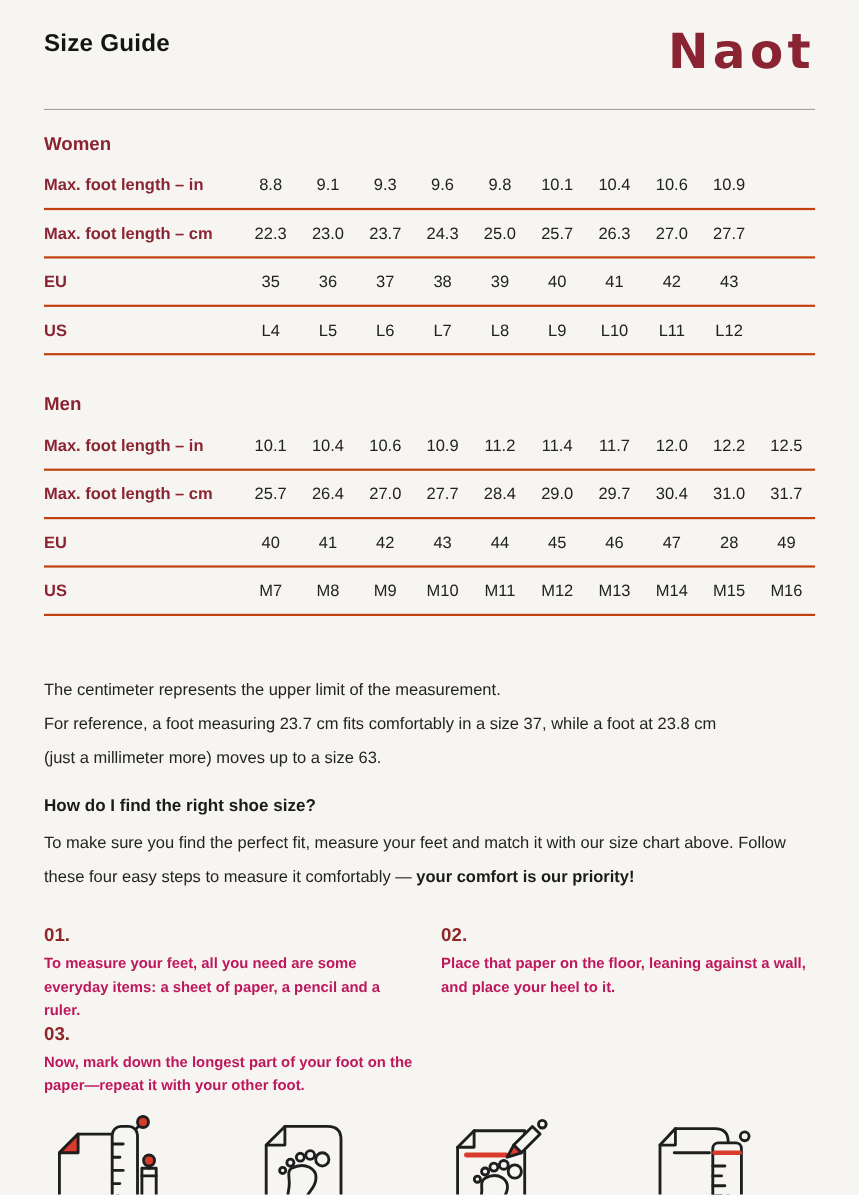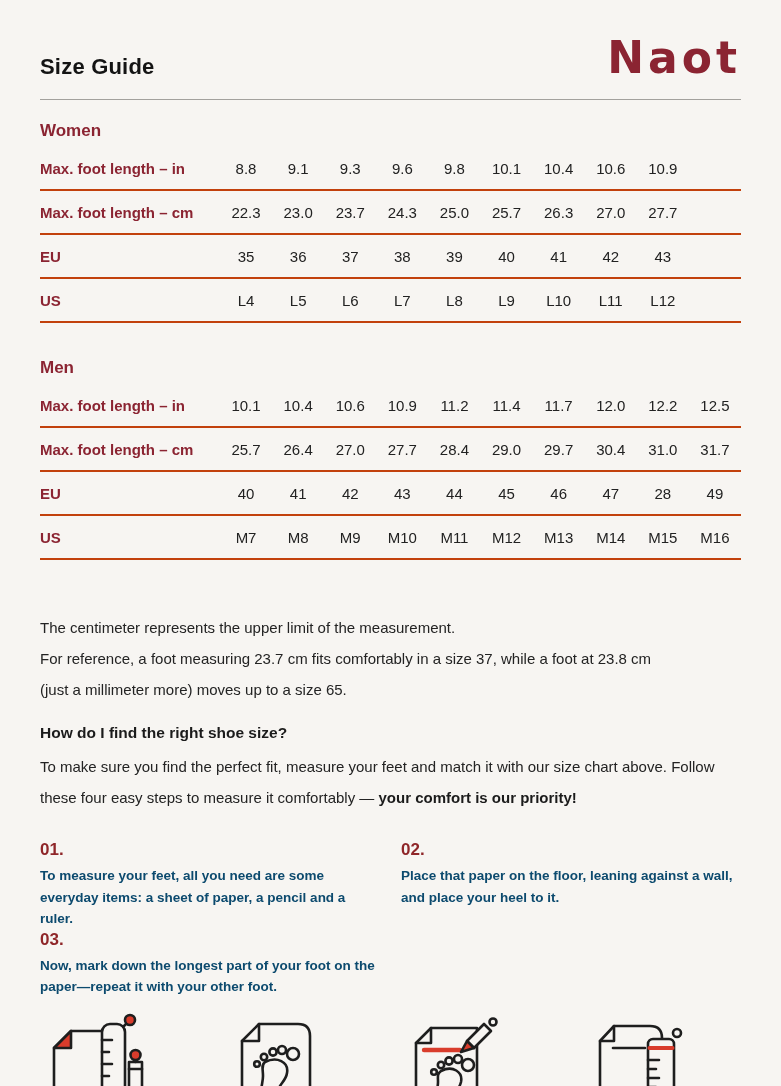--- a/index.html
+++ b/index.html
@@ -4,21 +4,21 @@
 <style>
   * { box-sizing: border-box; }
   html,body { margin:0; padding:0; }
   body {
     width:781px; height:1086px; overflow:hidden;
     background:#f7f5f2; color:#1e1e1e;
     font-family:"Liberation Sans", sans-serif;
   }
   .page { padding:26px 40px 0 40px; }
 
-  .header { display:flex; justify-content:space-between; align-items:flex-end; height:54px; }
+  .header { display:flex; justify-content:space-between; align-items:flex-start; height:54px; }
   .title  { font-size:22px; font-weight:600; letter-spacing:.2px; color:#141414; }
   .logo   { font-family:"DejaVu Sans", sans-serif; font-weight:bold; font-size:44px;
             color:#8b2432; letter-spacing:4px; line-height:1;margin-left:24px; }
 
   .hdr-divider { border:none; border-top:1px solid #a3a19d; margin:19px 0 0 0; }
 
   .section-h { color:#8b2432; font-weight:bold; font-size:17px; margin-top:21px; }
   .section-h.men { margin-top:35px; }
 
   .table { margin-top:6px; }
@@ -28,21 +28,21 @@
   .tcell { text-align:center; font-size:15px; color:#222; }
 
   .notes { margin-top:52px; font-size:15px; line-height:31px; color:#232323; }
 
   .howto-h { margin-top:19px; font-size:15.5px; font-weight:bold; color:#1b1b1b; }
   .intro   { margin:9px 0 0 0; font-size:15px; line-height:31px; max-width:712px; color:#232323; }
   .intro strong { font-weight:bold; color:#1b1b1b; }
 
   .steps { display:grid; grid-template-columns:repeat(2,1fr); column-gap:21px; margin-top:27px; }
   .step-num  { font-size:17px; font-weight:bold; color:#8f2629; }
-  .step-text { margin-top:5px; font-size:13.5px; font-weight:bold; line-height:21.5px; color:#0c4a6e; }
+  .step-text { margin-top:5px; font-size:13.5px; font-weight:bold; line-height:21.5px; color:#be185d; }
 
   .icons { display:grid; grid-template-columns:repeat(4,1fr); column-gap:21px; margin-top:12px; }
   .icon svg { display:block; }
 </style>
 </head>
 <body>
 
 <div class="page">
 
   <div class="header">
@@ -156,21 +156,21 @@
       <div class="tcell">M13</div>
       <div class="tcell">M14</div>
       <div class="tcell">M15</div>
       <div class="tcell">M16</div>
     </div>
   </div>
 
   <div class="notes">
     <div>The centimeter represents the upper limit of the measurement.</div>
     <div>For reference, a foot measuring 23.7 cm fits comfortably in a size 37, while a foot at 23.8 cm</div>
-    <div>(just a millimeter more) moves up to a size 65.</div>
+    <div>(just a millimeter more) moves up to a size 63.</div>
   </div>
 
   <div class="howto-h">How do I find the right shoe size?</div>
   <p class="intro"><span>To make sure you find the perfect fit, measure your feet and match it with our size chart above. Follow these four easy steps to measure it comfortably — </span><strong>your comfort is our priority!</strong></p>
 
   <div class="steps">
     <div class="step">
       <div class="step-num">01.</div>
       <div class="step-text">To measure your feet, all you need are some everyday items: a sheet of paper, a pencil and a ruler.</div>
     </div>

